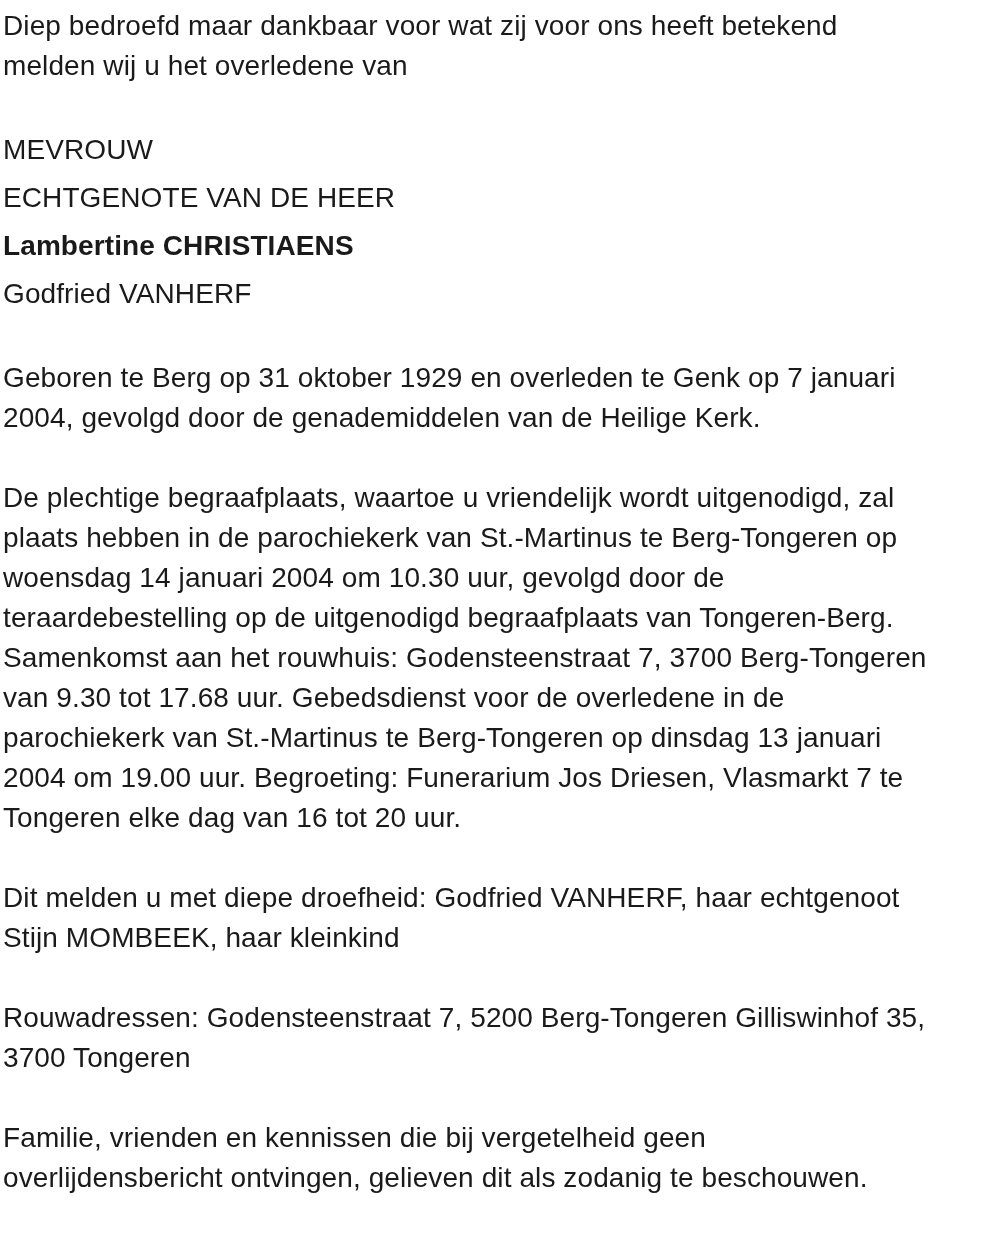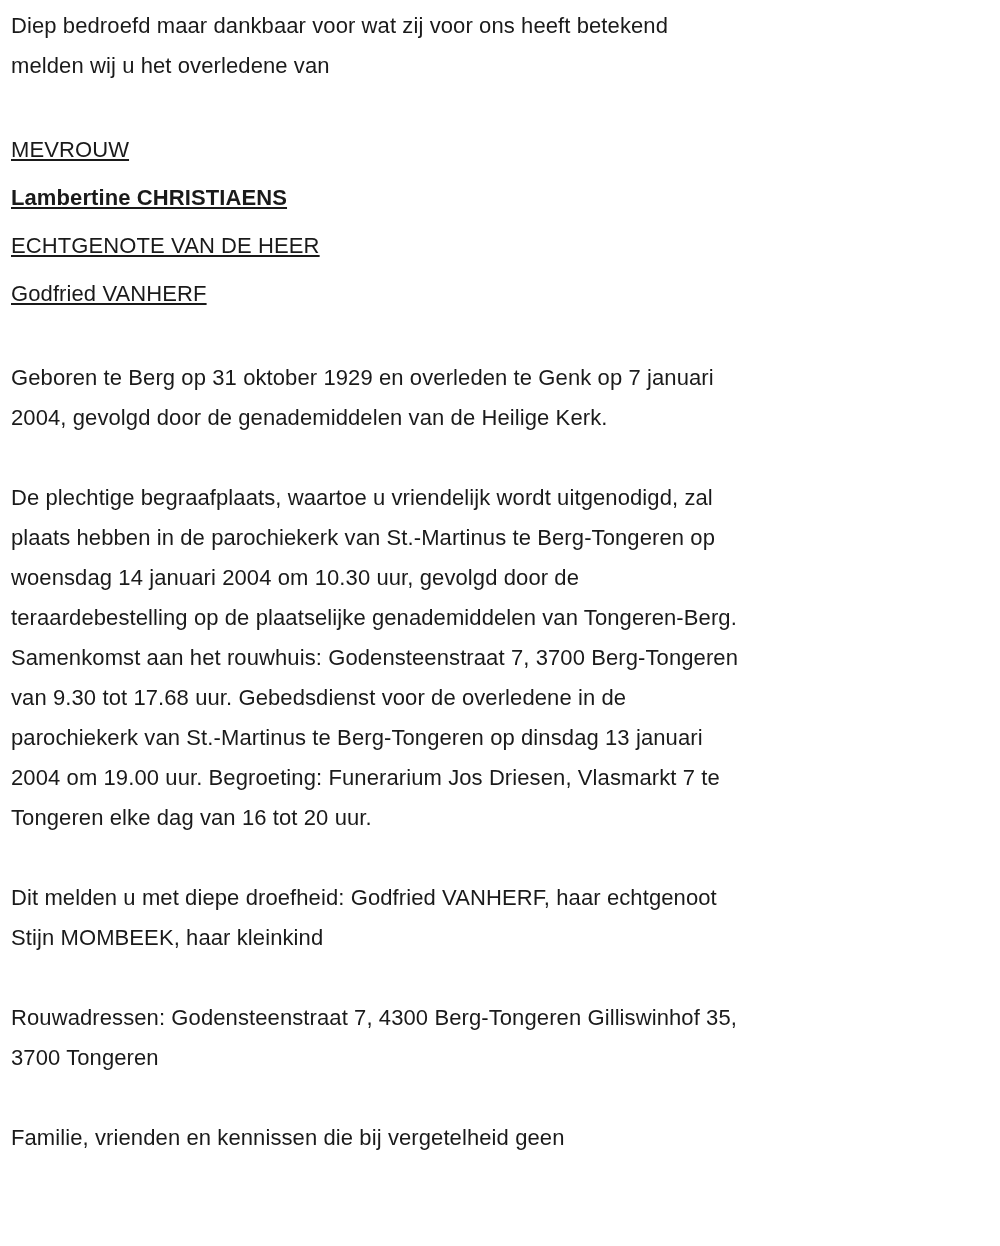--- a/index.html
+++ b/index.html
@@ -9,96 +9,96 @@
     }
     body {
       width: 1000px;
       height: 1246px;
       overflow: hidden;
       font-family: "Liberation Sans", "DejaVu Sans", sans-serif;
       color: #1a1a1a;
     }
     .doc {
       position: relative;
-      padding: 6px 0 0 11px;
-      font-size: 22px;
+      padding: 6px 0 0 3px;
+      font-size: 28px;
       line-height: 40px;
       letter-spacing: 0.1px;
     }
     .line {
       display: block;
       white-space: nowrap;
       height: 40px;
     }
     .gap {
       display: block;
       height: 40px;
     }
     .bold {
       font-weight: bold;
     }
     .header-line {
       height: 48px;
       line-height: 48px;
-      text-decoration: underline;
     }
   </style>
 </head>
 <body>
 
 <div class="doc">
 
   <div>
     <span class="line">Diep bedroefd maar dankbaar voor wat zij voor ons heeft betekend</span>
     <span class="line">melden wij u het overledene van</span>
   </div>
 
   <span class="gap"></span>
 
   <div>
     <span class="line header-line">MEVROUW</span>
+    <span class="line header-line">ECHTGENOTE VAN DE HEER</span>
     <span class="line header-line bold">Lambertine CHRISTIAENS</span>
-    <span class="line header-line">ECHTGENOTE VAN DE HEER</span>
     <span class="line header-line">Godfried VANHERF</span>
   </div>
 
   <span class="gap"></span>
 
   <div>
     <span class="line">Geboren te Berg op 31 oktober 1929 en overleden te Genk op 7 januari</span>
     <span class="line">2004, gevolgd door de genademiddelen van de Heilige Kerk.</span>
   </div>
 
   <span class="gap"></span>
 
   <div>
     <span class="line">De plechtige begraafplaats, waartoe u vriendelijk wordt uitgenodigd, zal</span>
     <span class="line">plaats hebben in de parochiekerk van St.-Martinus te Berg-Tongeren op</span>
     <span class="line">woensdag 14 januari 2004 om 10.30 uur, gevolgd door de</span>
-    <span class="line">teraardebestelling op de plaatselijke genademiddelen van Tongeren-Berg.</span>
+    <span class="line">teraardebestelling op de uitgenodigd begraafplaats van Tongeren-Berg.</span>
     <span class="line">Samenkomst aan het rouwhuis: Godensteenstraat 7, 3700 Berg-Tongeren</span>
     <span class="line">van 9.30 tot 17.68 uur. Gebedsdienst voor de overledene in de</span>
     <span class="line">parochiekerk van St.-Martinus te Berg-Tongeren op dinsdag 13 januari</span>
     <span class="line">2004 om 19.00 uur. Begroeting: Funerarium Jos Driesen, Vlasmarkt 7 te</span>
     <span class="line">Tongeren elke dag van 16 tot 20 uur.</span>
   </div>
 
   <span class="gap"></span>
 
   <div>
     <span class="line">Dit melden u met diepe droefheid: Godfried VANHERF, haar echtgenoot</span>
     <span class="line">Stijn MOMBEEK, haar kleinkind</span>
   </div>
 
   <span class="gap"></span>
 
   <div>
-    <span class="line">Rouwadressen: Godensteenstraat 7, 4300 Berg-Tongeren Gilliswinhof 35,</span>
+    <span class="line">Rouwadressen: Godensteenstraat 7, 5200 Berg-Tongeren Gilliswinhof 35,</span>
     <span class="line">3700 Tongeren</span>
   </div>
 
   <span class="gap"></span>
 
   <div>
     <span class="line">Familie, vrienden en kennissen die bij vergetelheid geen</span>
+    <span class="line">overlijdensbericht ontvingen, gelieven dit als zodanig te beschouwen.</span>
   </div>
 
 </div>
 
 </body></html>

